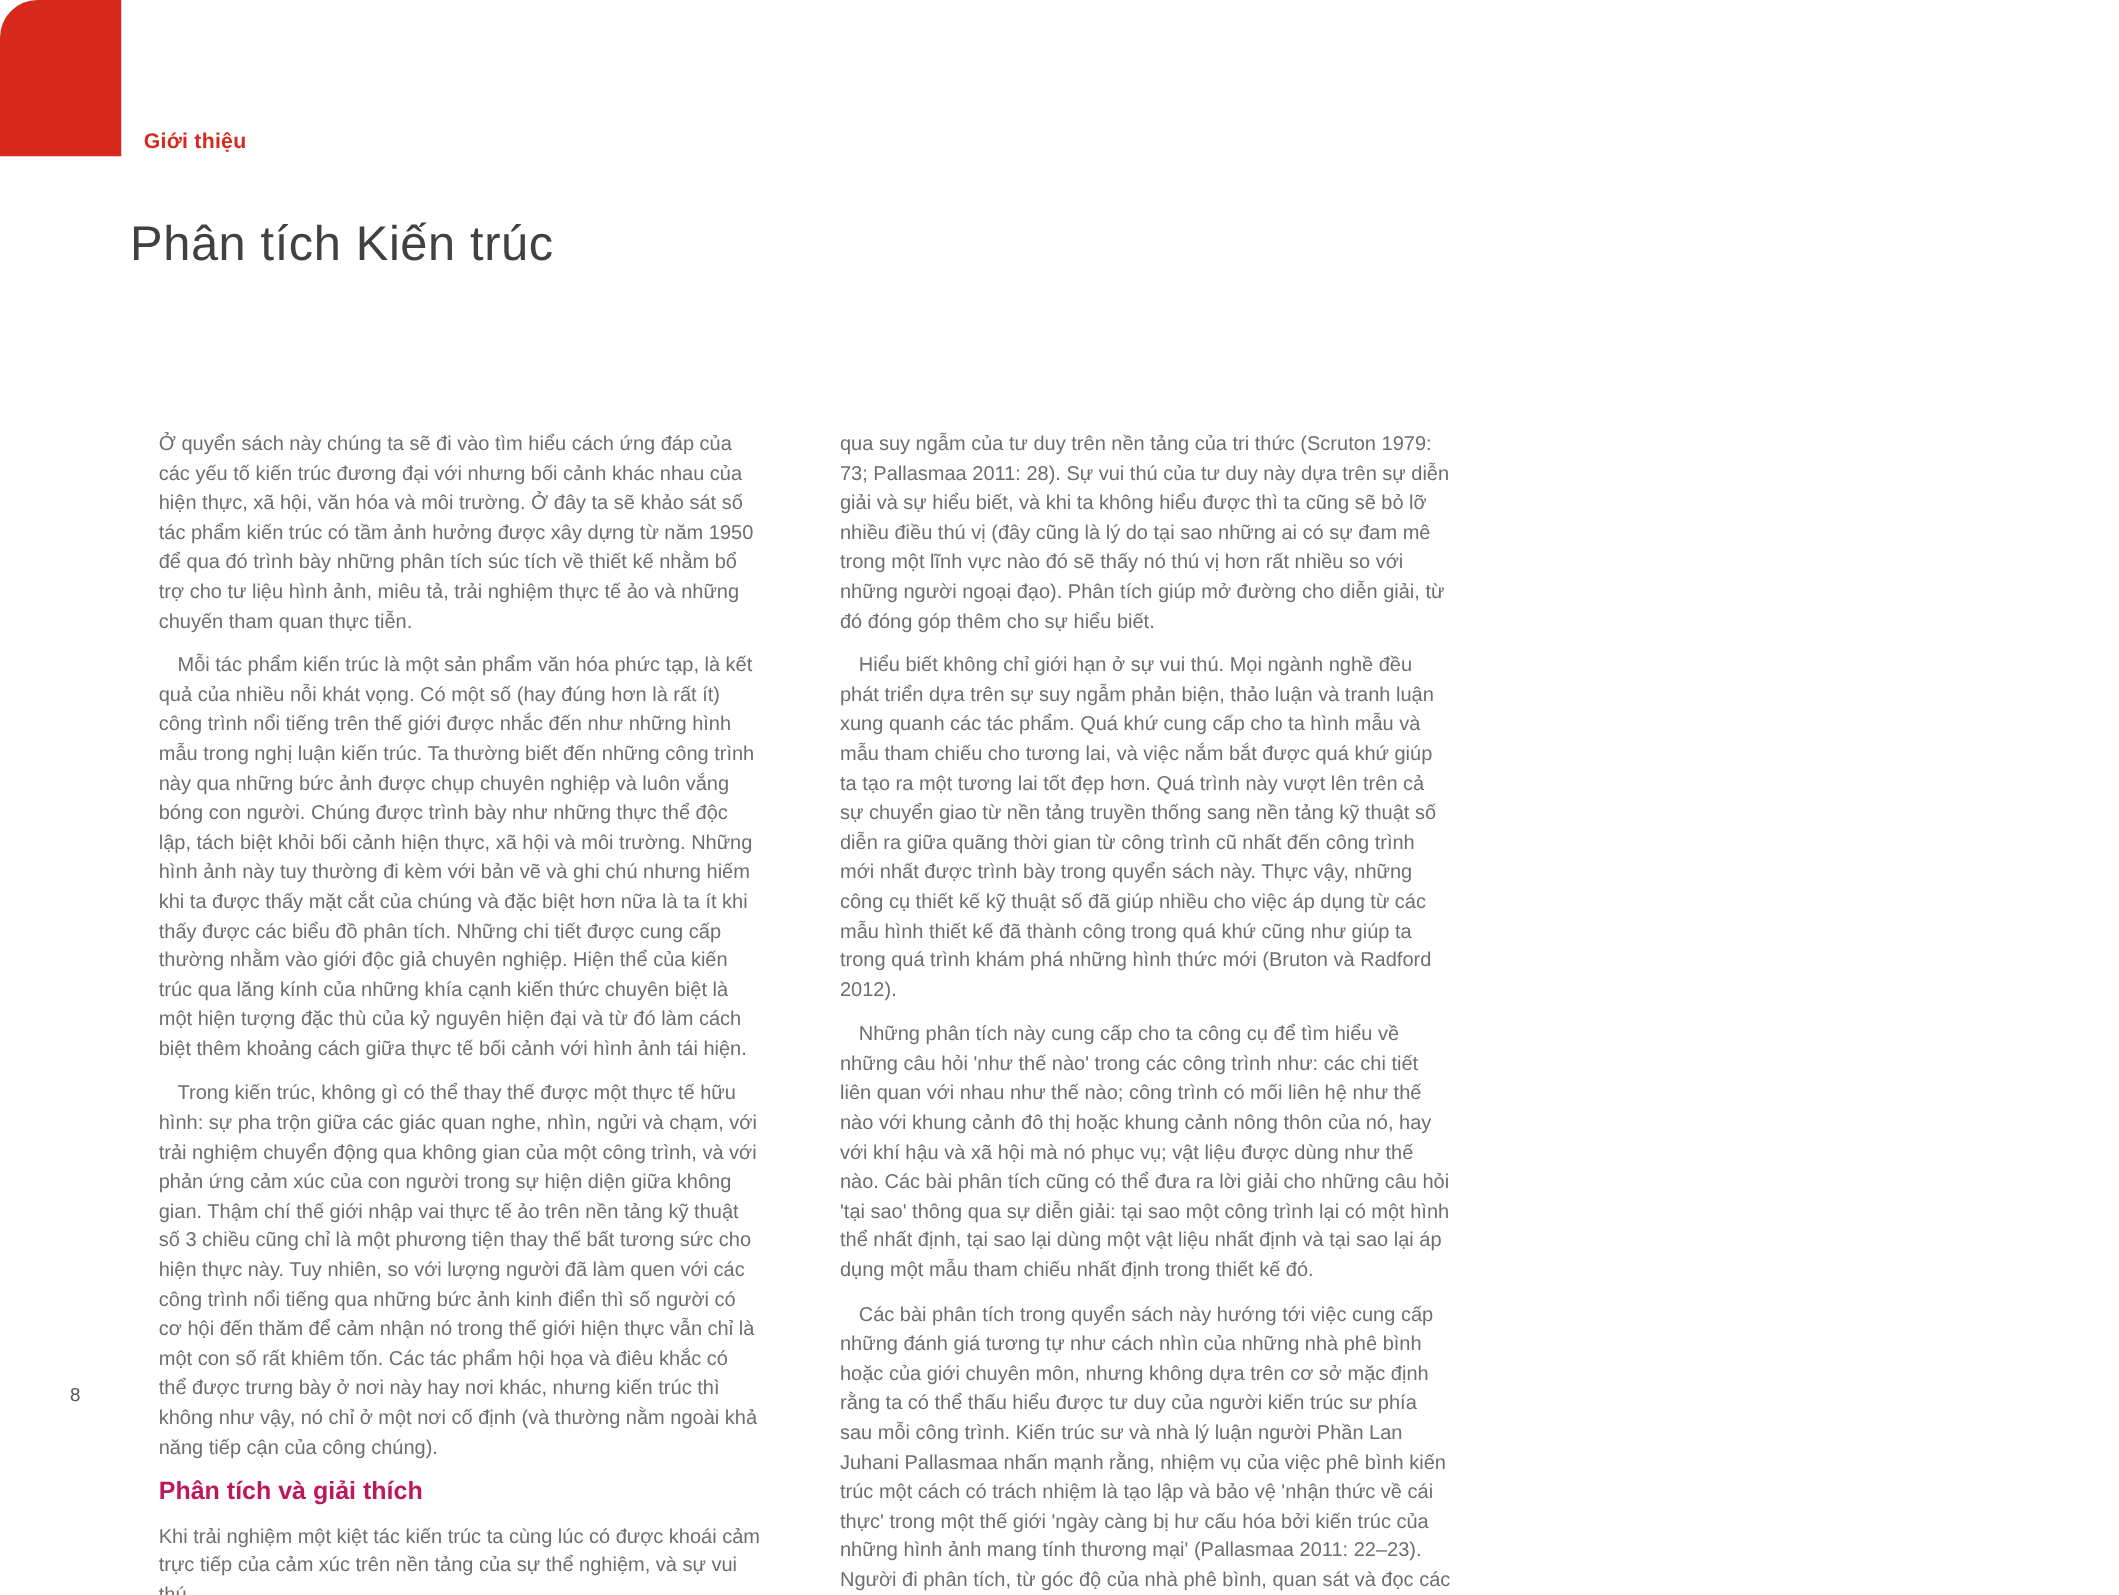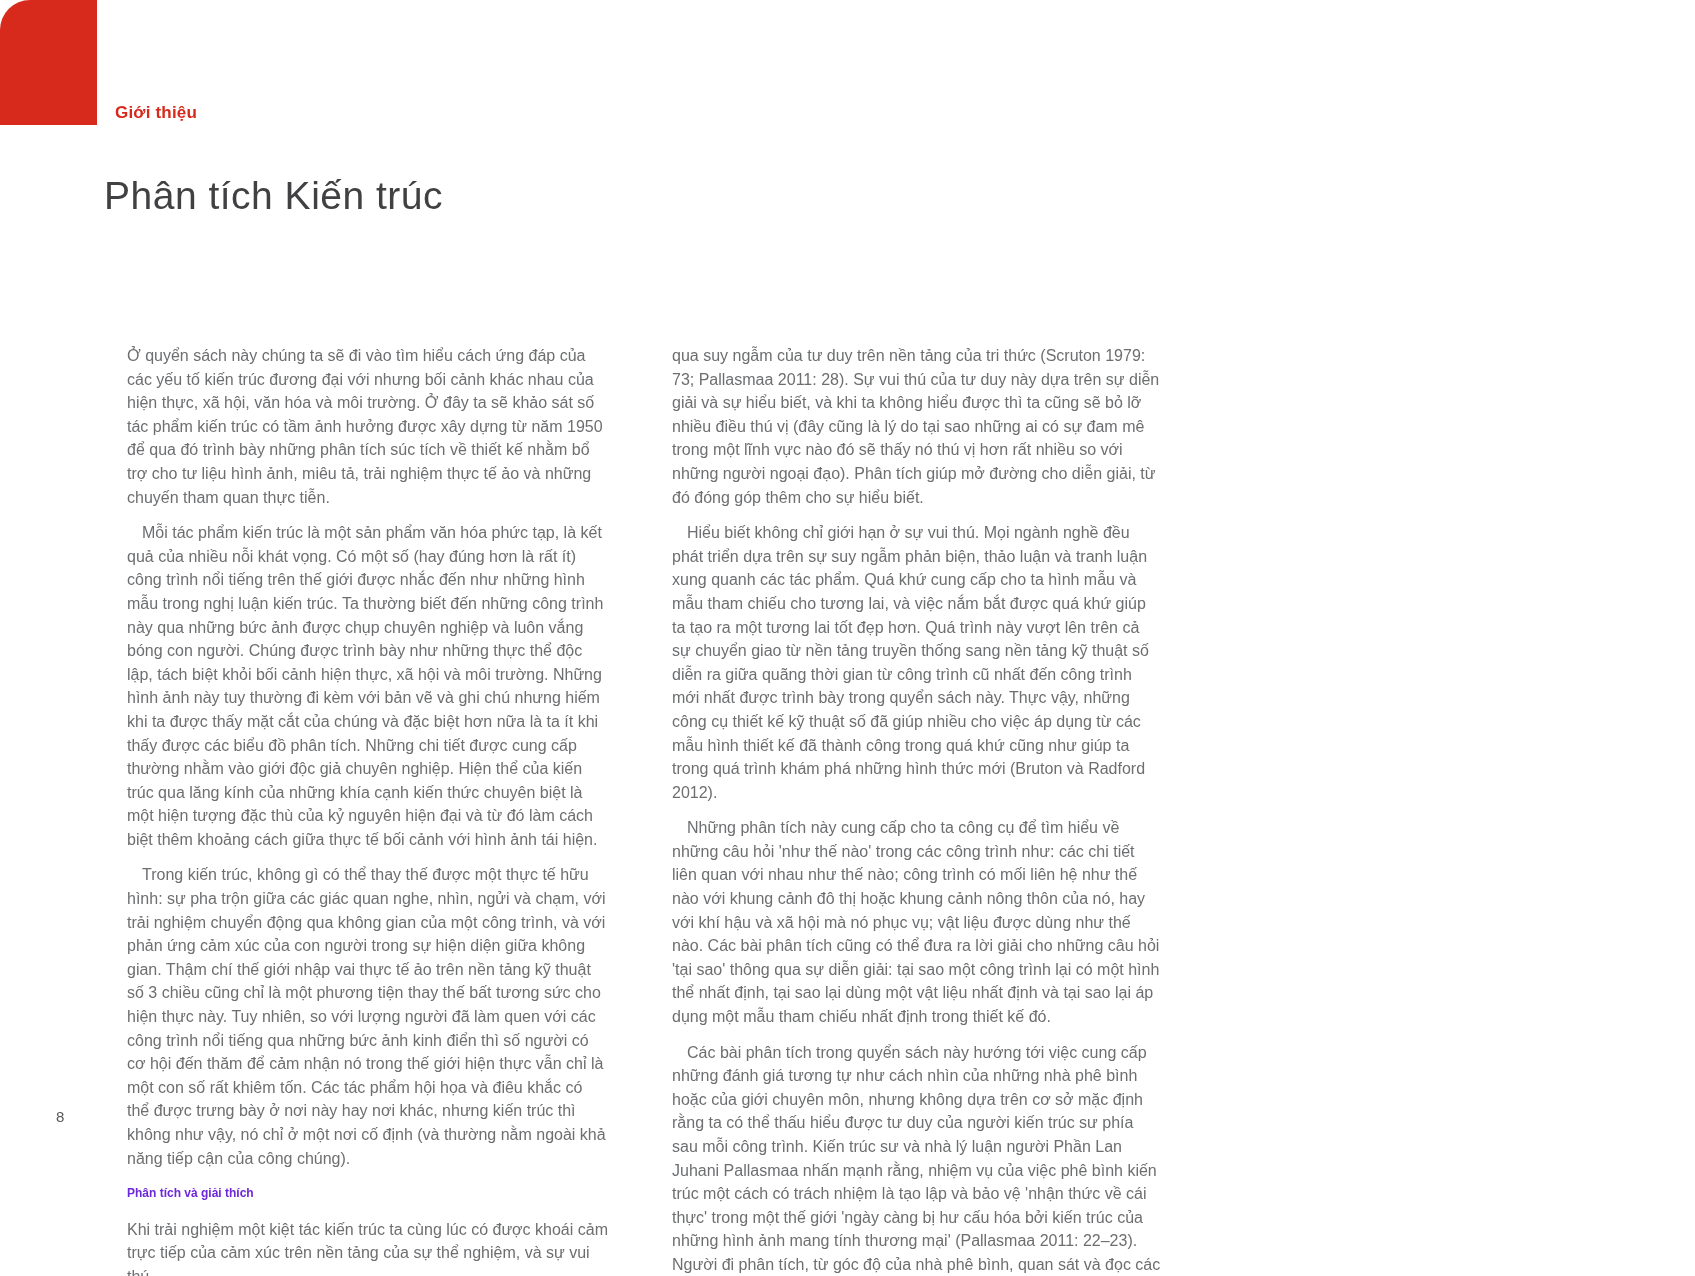--- a/index.html
+++ b/index.html
@@ -54,23 +54,23 @@
   .col-right { left: 660px; width: 514px; }
   .col p {
     margin: 12px;
     padding: 0;
   }
   .col p.indent {
     text-indent: 15px;
   }
   .subheading {
     margin-top: 26px;
-    font-size: 12px;
+    font-size: 20px;
     font-weight: bold;
-    color: #6d28d9;
+    color: #be185d;
   }
   .page-number {
     position: absolute;
     left: 56px;
     top: 1108px;
     font-size: 15px;
     color: #58595b;
   }
 </style>
 </head>

